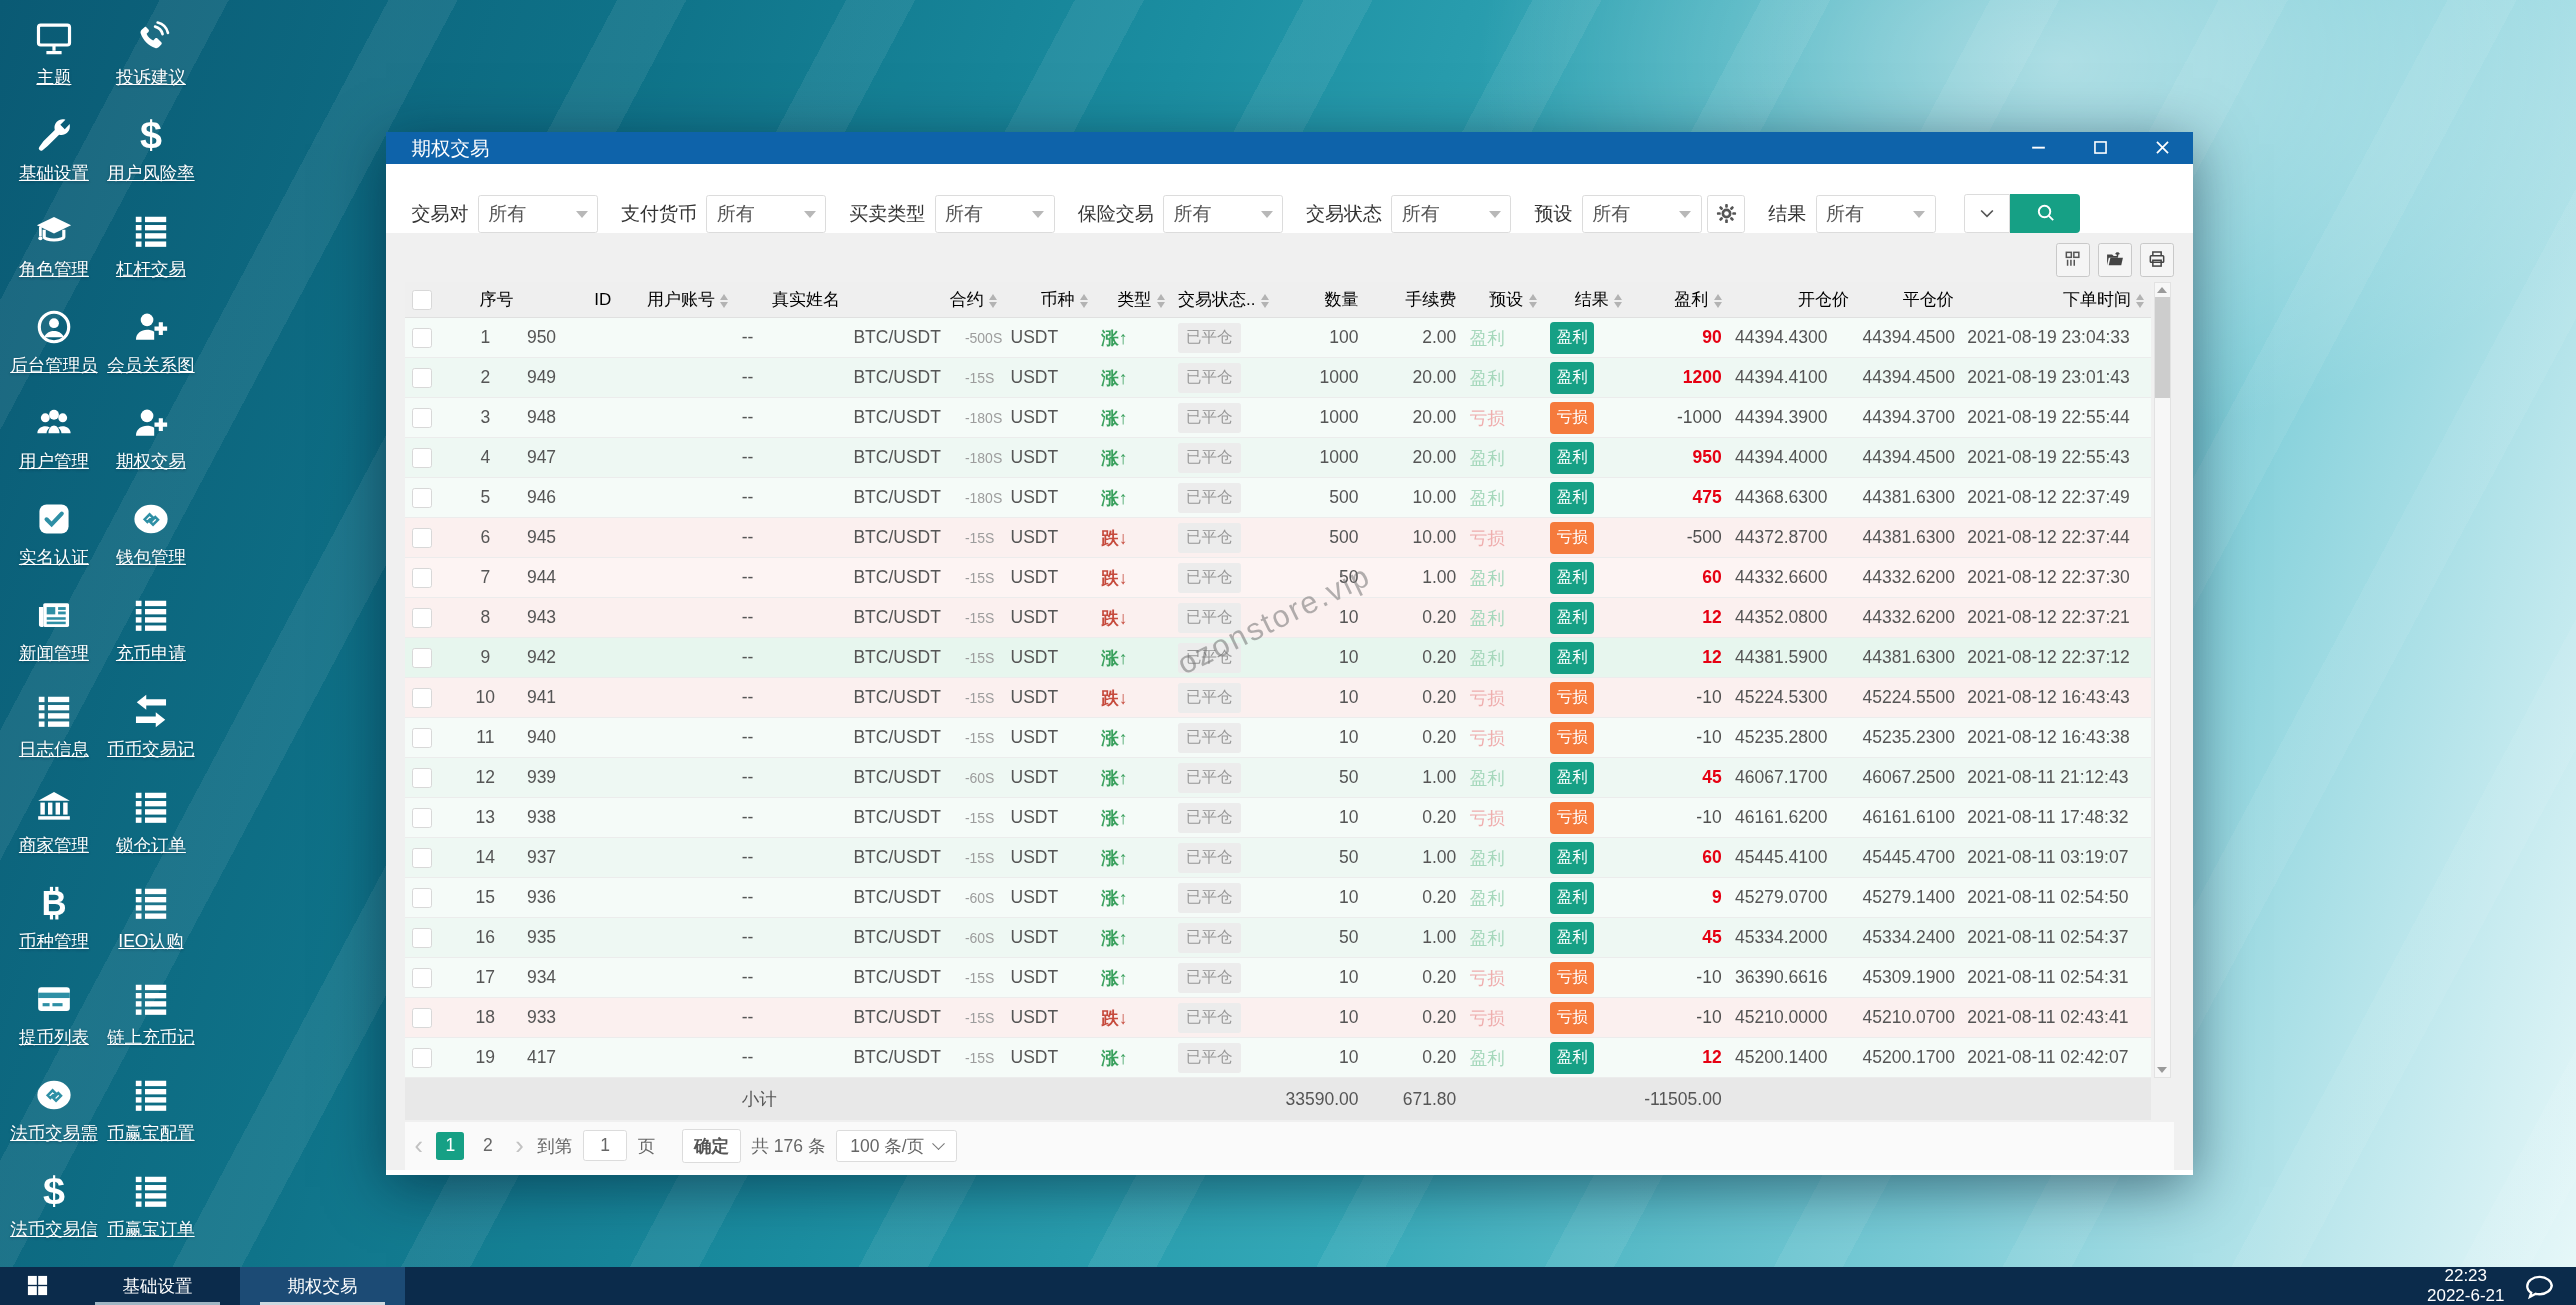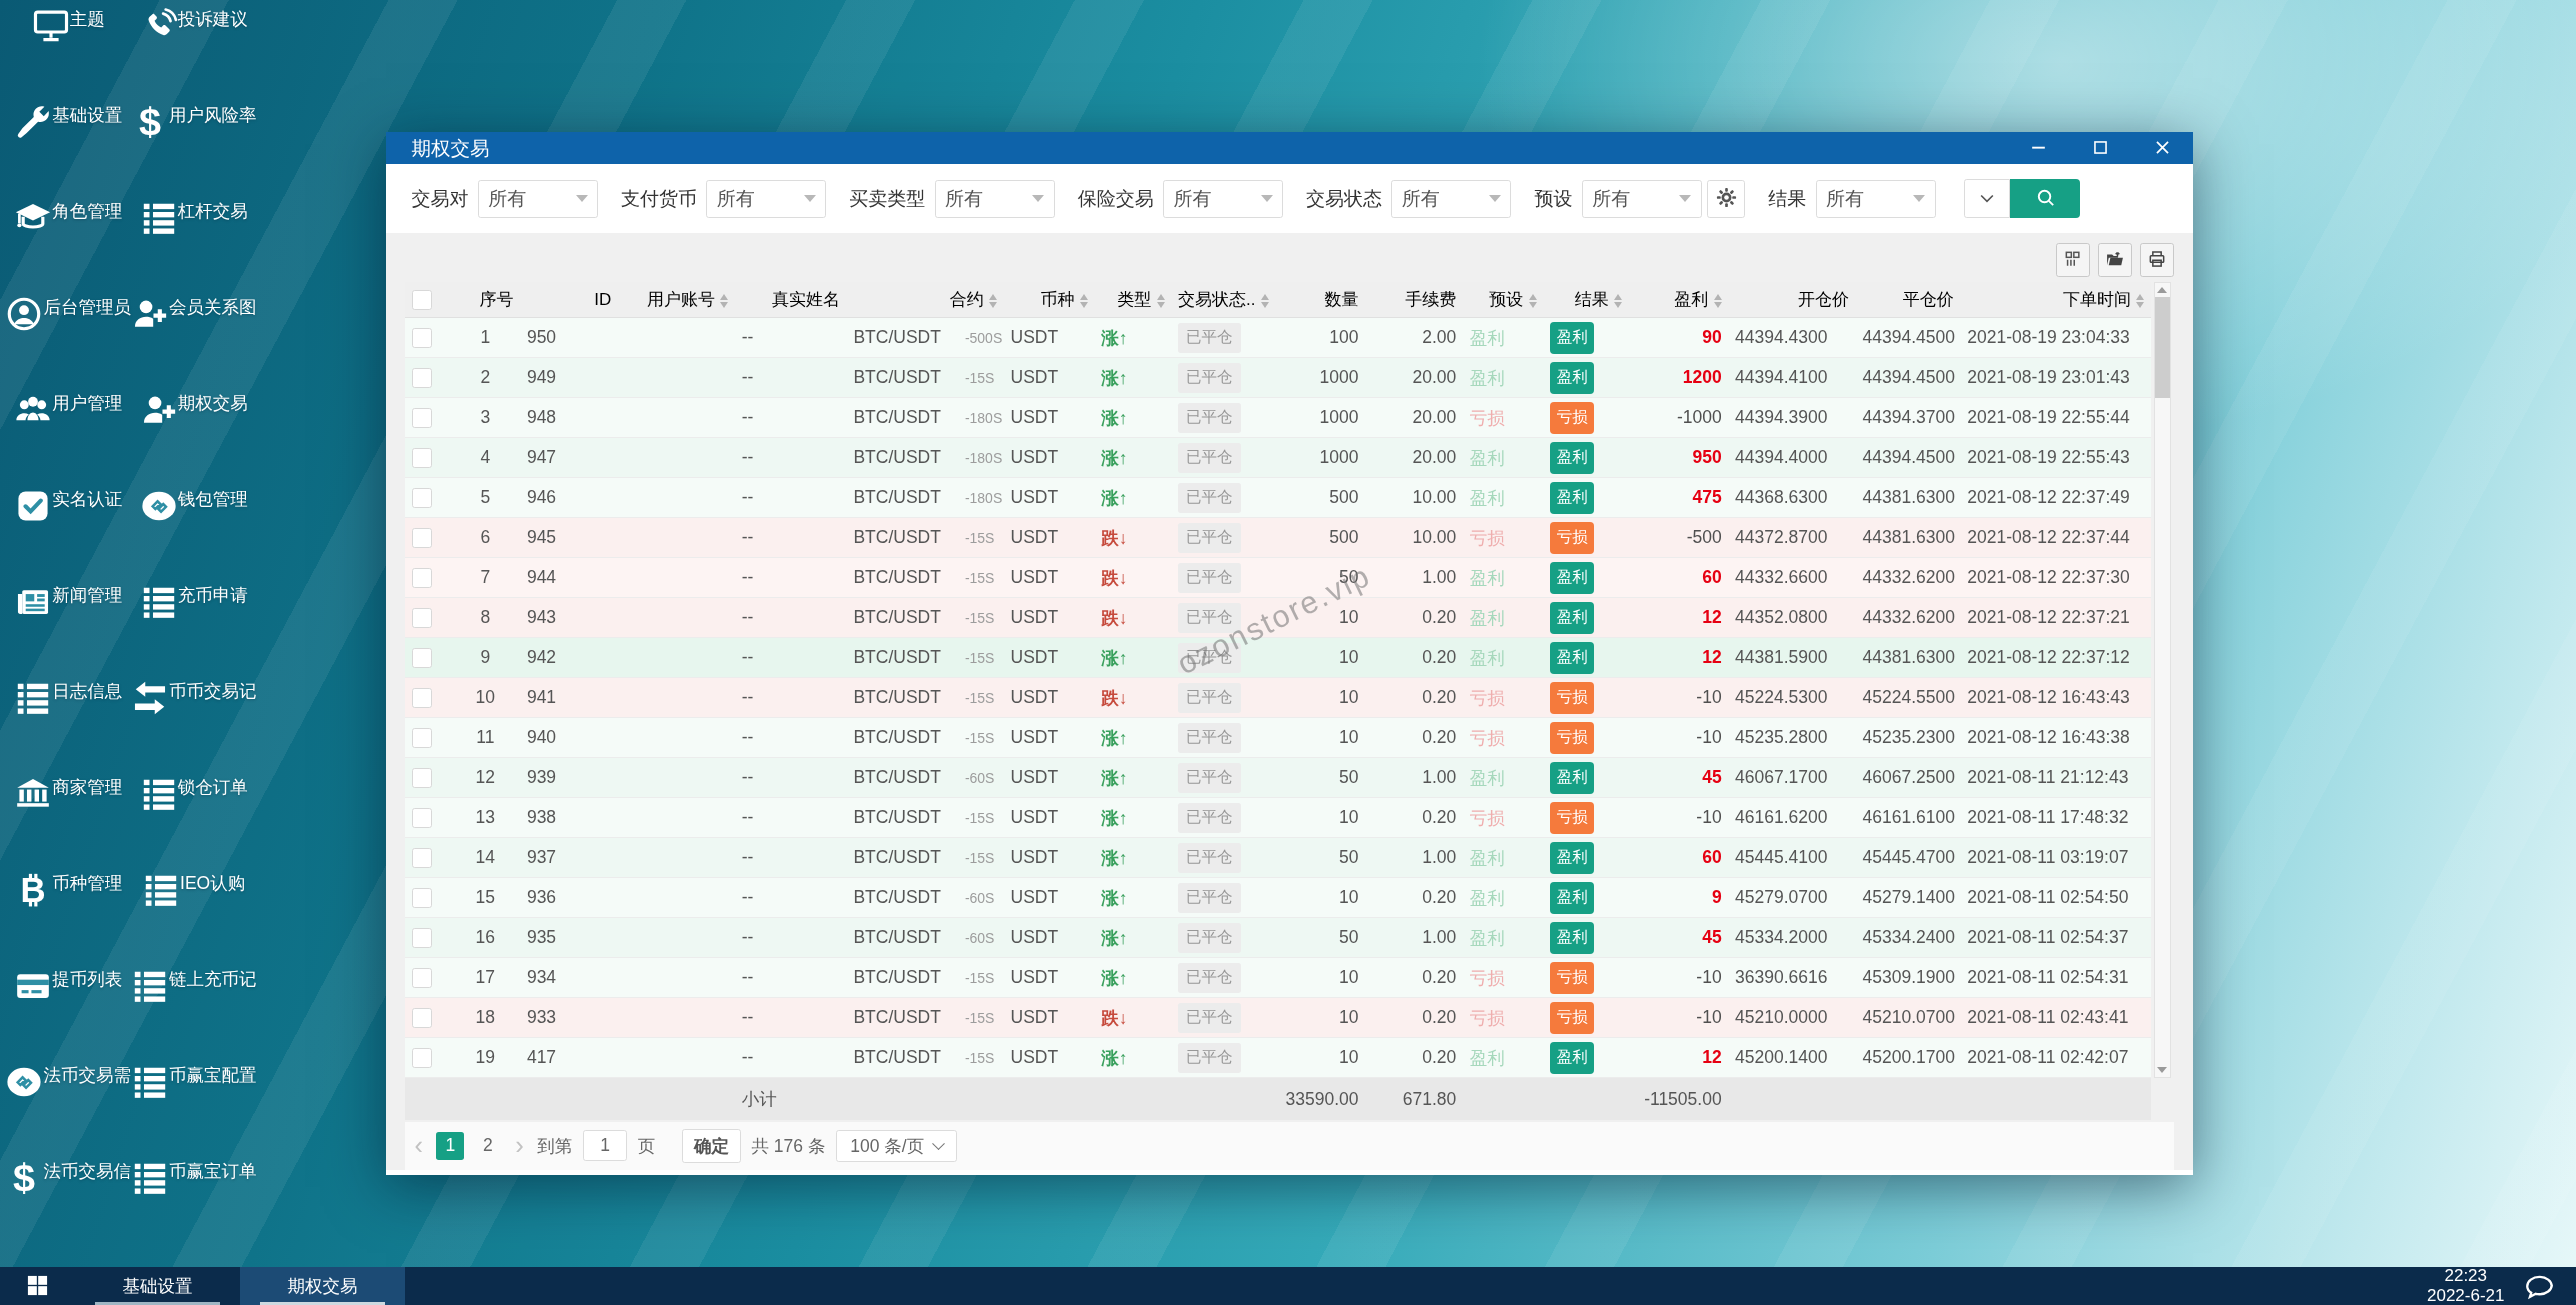--- a/index.html
+++ b/index.html
@@ -9,33 +9,33 @@
     background:linear-gradient(108deg,#0a5a74 0%,#0f7389 22%,#1b8ea1 40%,#35aab9 58%,#7ccdd8 78%,#c2e9ee 92%,#e8f8f9 100%);
   }
   .desktop{position:absolute;inset:0;}
   .desktop::before{content:"";position:absolute;inset:0;pointer-events:none;
     background:
       radial-gradient(941px 605px at 80% 5%, rgba(255,255,255,.5), rgba(255,255,255,0) 62%),
       repeating-linear-gradient(118deg, rgba(255,255,255,0) 0 141px, rgba(255,255,255,.07) 141px 202px);
   }
   
   .sidebar{position:absolute;left:5.4px;top:6.7px;width:194px;display:grid;grid-template-columns:1fr 1fr;z-index:2;}
-  .side-item{height:96px;display:flex;flex-direction:row;justify-content:center;color:#fff;cursor:pointer;}
+  .side-item{height:96px;display:flex;flex-direction:column;align-items:center;justify-content:center;color:#fff;cursor:pointer;text-decoration:underline;}
   .side-icon{width:38px;height:38px;margin-bottom:6.7px;}
   .side-icon svg{width:100%;height:100%;display:block;}
   .side-label{font-size:17.5px;white-space:nowrap;text-shadow:0 0.7px 2.7px rgba(0,40,60,.4);}
   
   .window{position:absolute;left:386px;top:132px;width:1807px;height:1043px;background:#fff;
     box-shadow:0 12px 54px rgba(0,20,40,.5);display:flex;flex-direction:column;z-index:5;}
   .titlebar{flex:0 0 32px;background:var(--c-titlebar,#0e63aa);display:flex;align-items:center;padding-left:25.5px;}
   .title{color:#fff;font-size:19.5px;}
   .controls{margin-left:auto;display:flex;height:100%;}
   .ctrl{width:62px;display:flex;align-items:center;justify-content:center;cursor:pointer;}
   .ctrl svg{width:19px;height:19px;}
-  .filterbar{flex:0 0 69px;display:flex;align-items:center;padding:0 25.5px;background:#fff;}
+  .filterbar{flex:0 0 69px;display:flex;align-items:flex-end;padding:0 25.5px;background:#fff;}
   .fgroup{display:flex;align-items:center;margin-right:23px;}
   .flabel{font-size:19px;color:#333;margin-right:9.4px;white-space:nowrap;}
   .fselect{width:120px;height:38px;border:0.7px solid #dcdcdc;border-radius:2.7px;display:flex;align-items:center;justify-content:space-between;padding:0 9.4px;background:#fff;box-sizing:border-box;cursor:pointer;}
   .fvalue{font-size:19px;color:#555;}
   .caret{width:0;height:0;border-left:6px solid transparent;border-right:6px solid transparent;border-top:7.4px solid #b8b8b8;}
   .gear-btn{width:38px;height:38px;border:0.7px solid #dcdcdc;border-radius:2.7px;margin-left:5.4px;display:flex;align-items:center;justify-content:center;background:#fff;box-sizing:border-box;cursor:pointer;}
   .gear-btn svg{width:23px;height:23px;}
   .search-group{display:flex;margin-left:5.4px;}
   .chev-btn{width:46px;height:39px;border:0.7px solid #dcdcdc;border-radius:2.7px 0 0 2.7px;display:flex;align-items:center;justify-content:center;background:#fff;box-sizing:border-box;cursor:pointer;}
   .chev-btn svg{width:20px;height:20px;}

